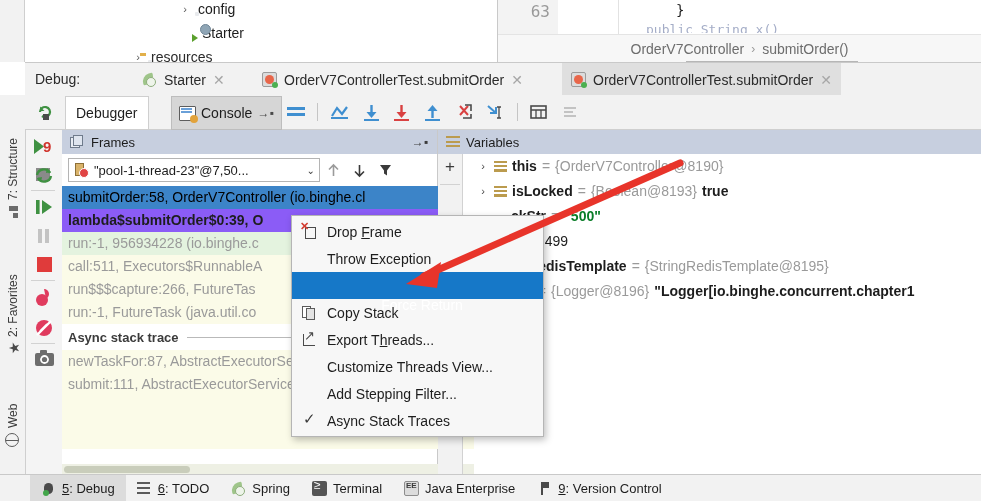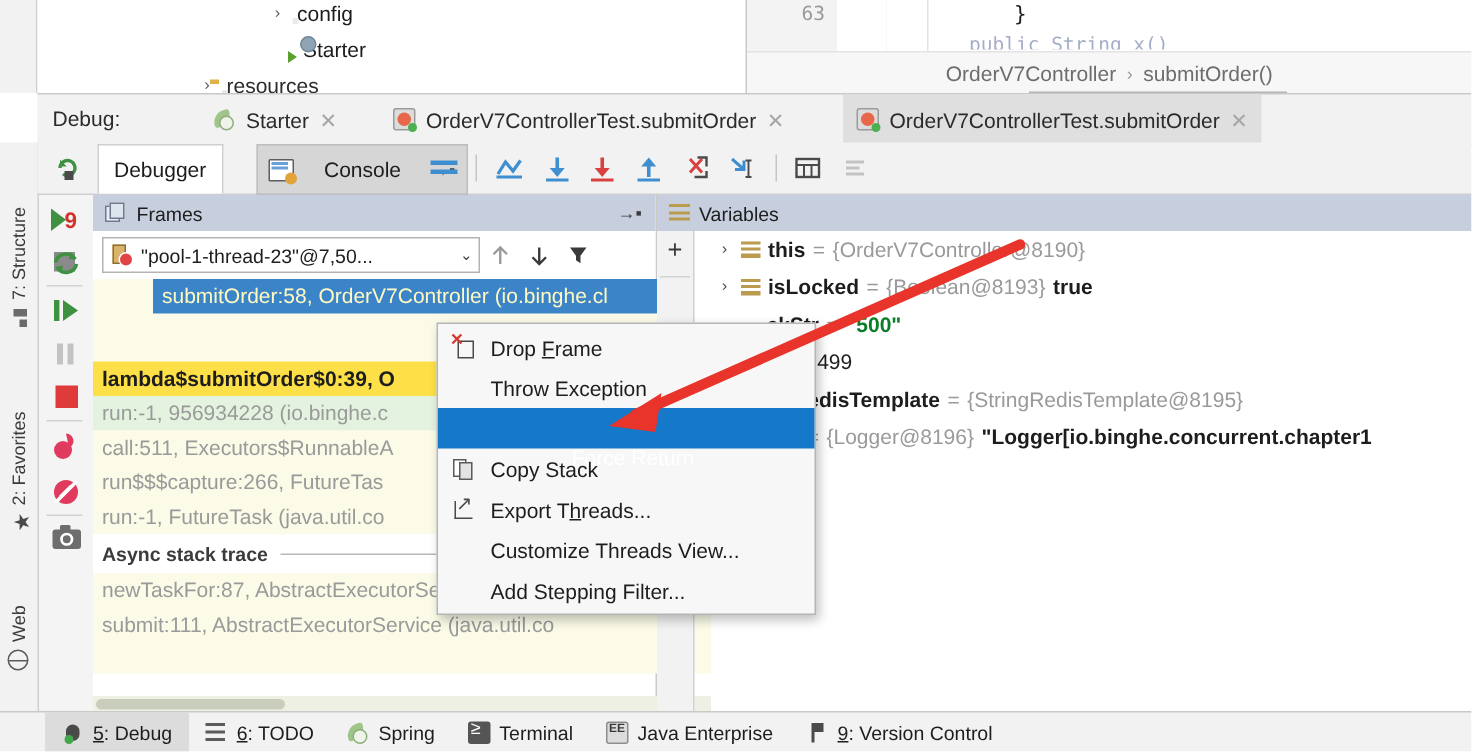--- a/index.html
+++ b/index.html
@@ -22,21 +22,21 @@
   .folder-ico:after{content:"";position:absolute;left:2px;top:3px;width:4px;height:4px;background:#e8eaed;border-radius:1px;}
   .folder-ico.res{background:#8d9297;}
   .folder-ico.res:before{content:"";position:absolute;right:0;bottom:1px;width:6px;height:3px;background:#e2b04a;}
   .cls-ico{width:16px;height:16px;border-radius:50%;background:#5bc0de;position:relative;}
   .cls-ico:before{content:"C";position:absolute;left:2px;top:-1px;font-size:11px;color:#fff;font-weight:bold;}
   .cls-ico:after{content:"";position:absolute;right:-1px;top:1px;border-left:6px solid #5aa02c;border-top:4px solid transparent;border-bottom:4px solid transparent;}
   .cls-ico .runsub{position:absolute;left:3px;bottom:-2px;width:9px;height:9px;border-radius:50%;background:#8fa5b5;border:1px solid #6f8596;}
 
   .editor-panel{position:absolute;left:498px;top:0;width:483px;height:62px;background:#ffffff;}
   .line-no-col{position:absolute;left:0;top:0;width:60px;height:34px;background:#f3f3f3;border-right:1px solid #e2e2e2;}
-  .line-no{position:absolute;right:8px;top:2px;color:#999999;font-size:13px;font-family:"DejaVu Sans Mono",monospace;}
+  .line-no{position:absolute;right:8px;top:2px;color:#999999;font-size:16px;font-family:"DejaVu Sans Mono",monospace;}
   .fold-col{position:absolute;left:60px;top:0;width:33px;height:34px;background:#ffffff;border-right:1px solid #e2e2e2;}
   .fold-col2{position:absolute;left:93px;top:0;width:27px;height:34px;background:#ffffff;border-right:1px solid #e2e2e2;}
   .code-brace{position:absolute;left:178px;top:2px;font-family:"DejaVu Sans Mono",monospace;font-size:14px;color:#1d1d1d;}
   .code-ghost{position:absolute;left:148px;top:22px;width:250px;height:11px;overflow:hidden;}
   .code-ghost span{font-family:"DejaVu Sans Mono",monospace;font-size:13px;color:#5a6a9a;opacity:.55;}
   .breadcrumb{position:absolute;left:0;top:34px;width:483px;height:28px;background:#f7f7f7;border-top:1px solid #e4e4e4;
     display:flex;align-items:center;justify-content:center;color:#6d6d6d;font-size:14px;gap:7px;}
   .bc-sep{color:#9a9a9a;font-size:12px;}
   .bc-underline{position:absolute;left:188px;top:61px;width:172px;height:1px;background:#b6b6b6;}
 
@@ -63,21 +63,21 @@
   .struct-ico:after{content:"";position:absolute;left:7px;top:3px;width:5px;height:9px;background:#6b6b6b;}
   .star-ico{font-size:14px;color:#4a4a4a;line-height:13px;text-align:center;}
   .globe-ico{width:14px;height:14px;border-radius:50%;border:1.6px solid #5b5b5b;position:relative;box-sizing:border-box;}
   .globe-ico:before{content:"";position:absolute;left:5px;top:-0.5px;width:2px;height:12px;border-left:1.4px solid #5b5b5b;}
 
   
   .dbg-toolbar{position:absolute;left:25px;top:95px;width:956px;height:34px;background:#f2f2f2;border-bottom:1px solid #cfcfcf;}
   .rerun-ico{position:absolute;left:11px;top:8px;width:18px;height:18px;}
   .tab-dbgr{position:absolute;left:40px;top:1px;height:33px;padding:0 10px;display:flex;align-items:center;
     background:#ffffff;border:1px solid #cfcfcf;border-bottom:none;box-sizing:border-box;font-size:14px;color:#1d1d1d;}
-  .tab-console{position:absolute;left:146px;top:1px;height:31px;padding:16px 7px;display:flex;align-items:center;gap:20px;
+  .tab-console{position:absolute;left:146px;top:1px;height:31px;padding:16px 7px;display:flex;align-items:center;gap:5px;
     background:#d6d6d6;border:1px solid #bdbdbd;box-sizing:border-box;font-size:14px;color:#1d1d1d;}
   .console-ico{width:17px;height:15px;background:#ffffff;border:1.6px solid #5d5d5d;border-radius:1px;position:relative;box-sizing:border-box;}
   .console-ico:before{content:"";position:absolute;left:1px;top:1px;width:11px;height:2px;background:#6aa0d8;box-shadow:0 3px 0 #6aa0d8;}
   .console-ico:after{content:"";position:absolute;right:-3px;bottom:-3px;width:8px;height:8px;background:#e2a33b;border-radius:50%;}
   .pin-ico{font-size:12px;color:#4a4a4a;}
   .tb-sep{position:absolute;top:8px;width:1px;height:18px;background:#c5c5c5;}
   .tb-btn{position:absolute;top:7px;width:21px;height:20px;}
   .hamburger{position:absolute;top:12px;width:18px;height:11px;}
   .hamburger i{display:block;height:3px;background:#3f8fd0;margin-bottom:3px;}
 
@@ -97,22 +97,22 @@
     gap:6px;padding:0 4px 0 5px;box-sizing:border-box;}
   .thread-ico{width:14px;height:14px;position:relative;flex:0 0 auto;}
   .thread-ico:before{content:"";position:absolute;left:1px;top:0;width:9px;height:13px;background:#d9b36a;border:1px solid #8d7038;box-sizing:border-box;}
   .thread-ico:after{content:"";position:absolute;right:-1px;bottom:-1px;width:10px;height:10px;border-radius:50%;background:#e04444;border:1.5px solid #fff;box-sizing:border-box;}
   .thread-name{flex:1;font-size:13px;color:#1d1d1d;white-space:nowrap;overflow:hidden;}
   .combo-caret{font-size:10px;color:#3a3a3a;}
   .tr-btn{width:26px;height:24px;display:flex;align-items:center;justify-content:center;}
 
   .frames-list{position:absolute;left:0;top:56px;width:412px;height:263px;overflow:hidden;background:#fbfbe8;}
   .frm{height:23px;line-height:23px;padding-left:6px;white-space:nowrap;font-size:14px;overflow:hidden;text-overflow:clip;}
-  .frm.sel{background:#3c84c8;color:#fef9c3;margin-left:40px;}
-  .frm.mine{background:#fde047;color:#1d1d1d;font-weight:bold;margin-top:32px;}
+  .frm.sel{background:#3c84c8;color:#000000;}
+  .frm.mine{background:#8b5cf6;color:#1d1d1d;font-weight:bold;}
   .frm.lib{background:#e4f3df;color:#9a9a9a;}
   .frm.jdk{background:#fbfbe8;color:#9a9a9a;}
   .async-sep{height:26px;background:#ffffff;display:flex;align-items:center;gap:8px;padding-left:6px;box-sizing:border-box;}
   .async-sep .t{font-size:13px;font-weight:bold;color:#3b3b3b;white-space:nowrap;}
   .async-sep .l{flex:1;height:1px;background:#b9b9b9;margin-right:6px;}
   .frames-hscroll{position:absolute;left:0;bottom:0;width:412px;height:11px;background:#eef0e4;}
   .frames-hscroll i{position:absolute;left:2px;top:2px;width:126px;height:7px;background:#c9cdbb;border-radius:4px;}
 
   
   .vars-panel{position:absolute;left:438px;top:130px;width:543px;height:252px;background:#ffffff;}
@@ -518,20 +518,24 @@
       <span class="mtxt">Export T<u>h</u>reads...</span>
     </div>
     <div class="mi">
       <span class="mico"></span>
       <span class="mtxt">Customize Threads View...</span>
     </div>
     <div class="mi">
       <span class="mico"></span>
       <span class="mtxt">Add Stepping Filter...</span>
     </div>
+    <div class="mi">
+      <span class="mico check-ico"></span>
+      <span class="mtxt">Async Stack Traces</span>
+    </div>
   </div>
 
   <svg class="arrow-svg" viewBox="0 0 981 501">
     <g>
       <path d="M680 163 L424 276" stroke="#e8342a" stroke-width="7" stroke-linecap="round" fill="none"></path>
       <path d="M406 284 L441 262 L437 288 Z" fill="#e8342a"></path>
     </g>
   </svg>
 
   <div class="statusbar">

